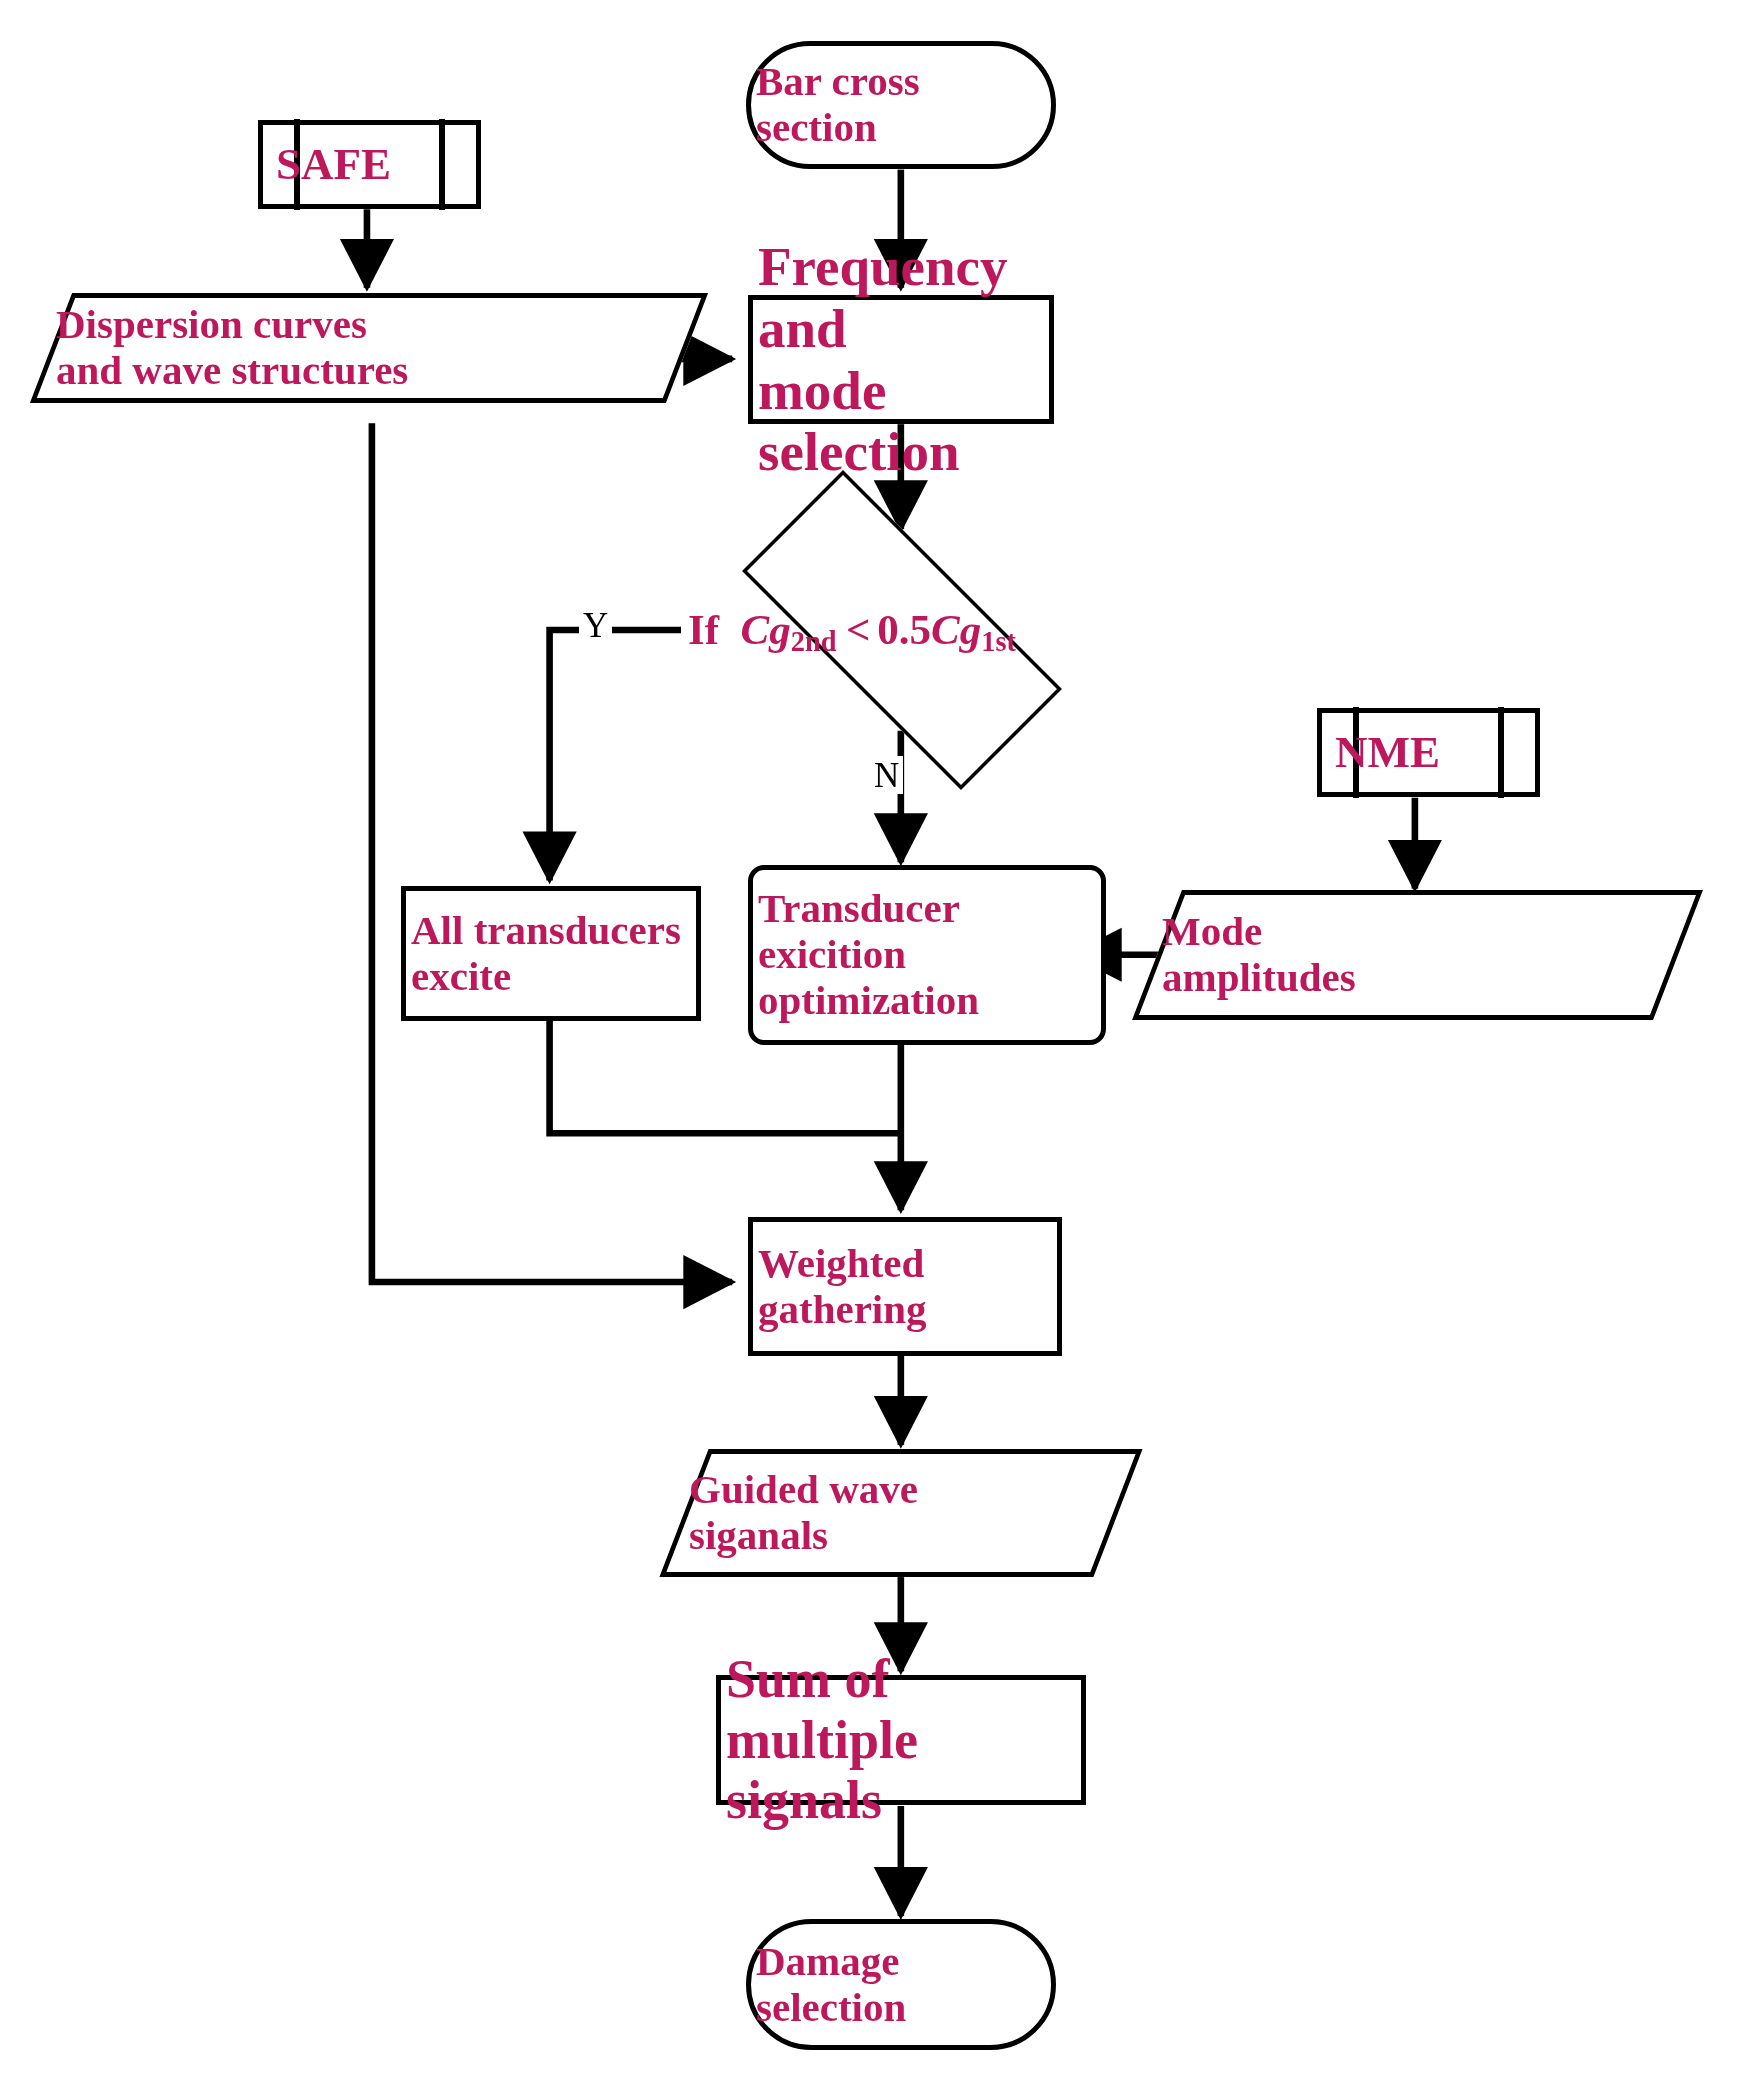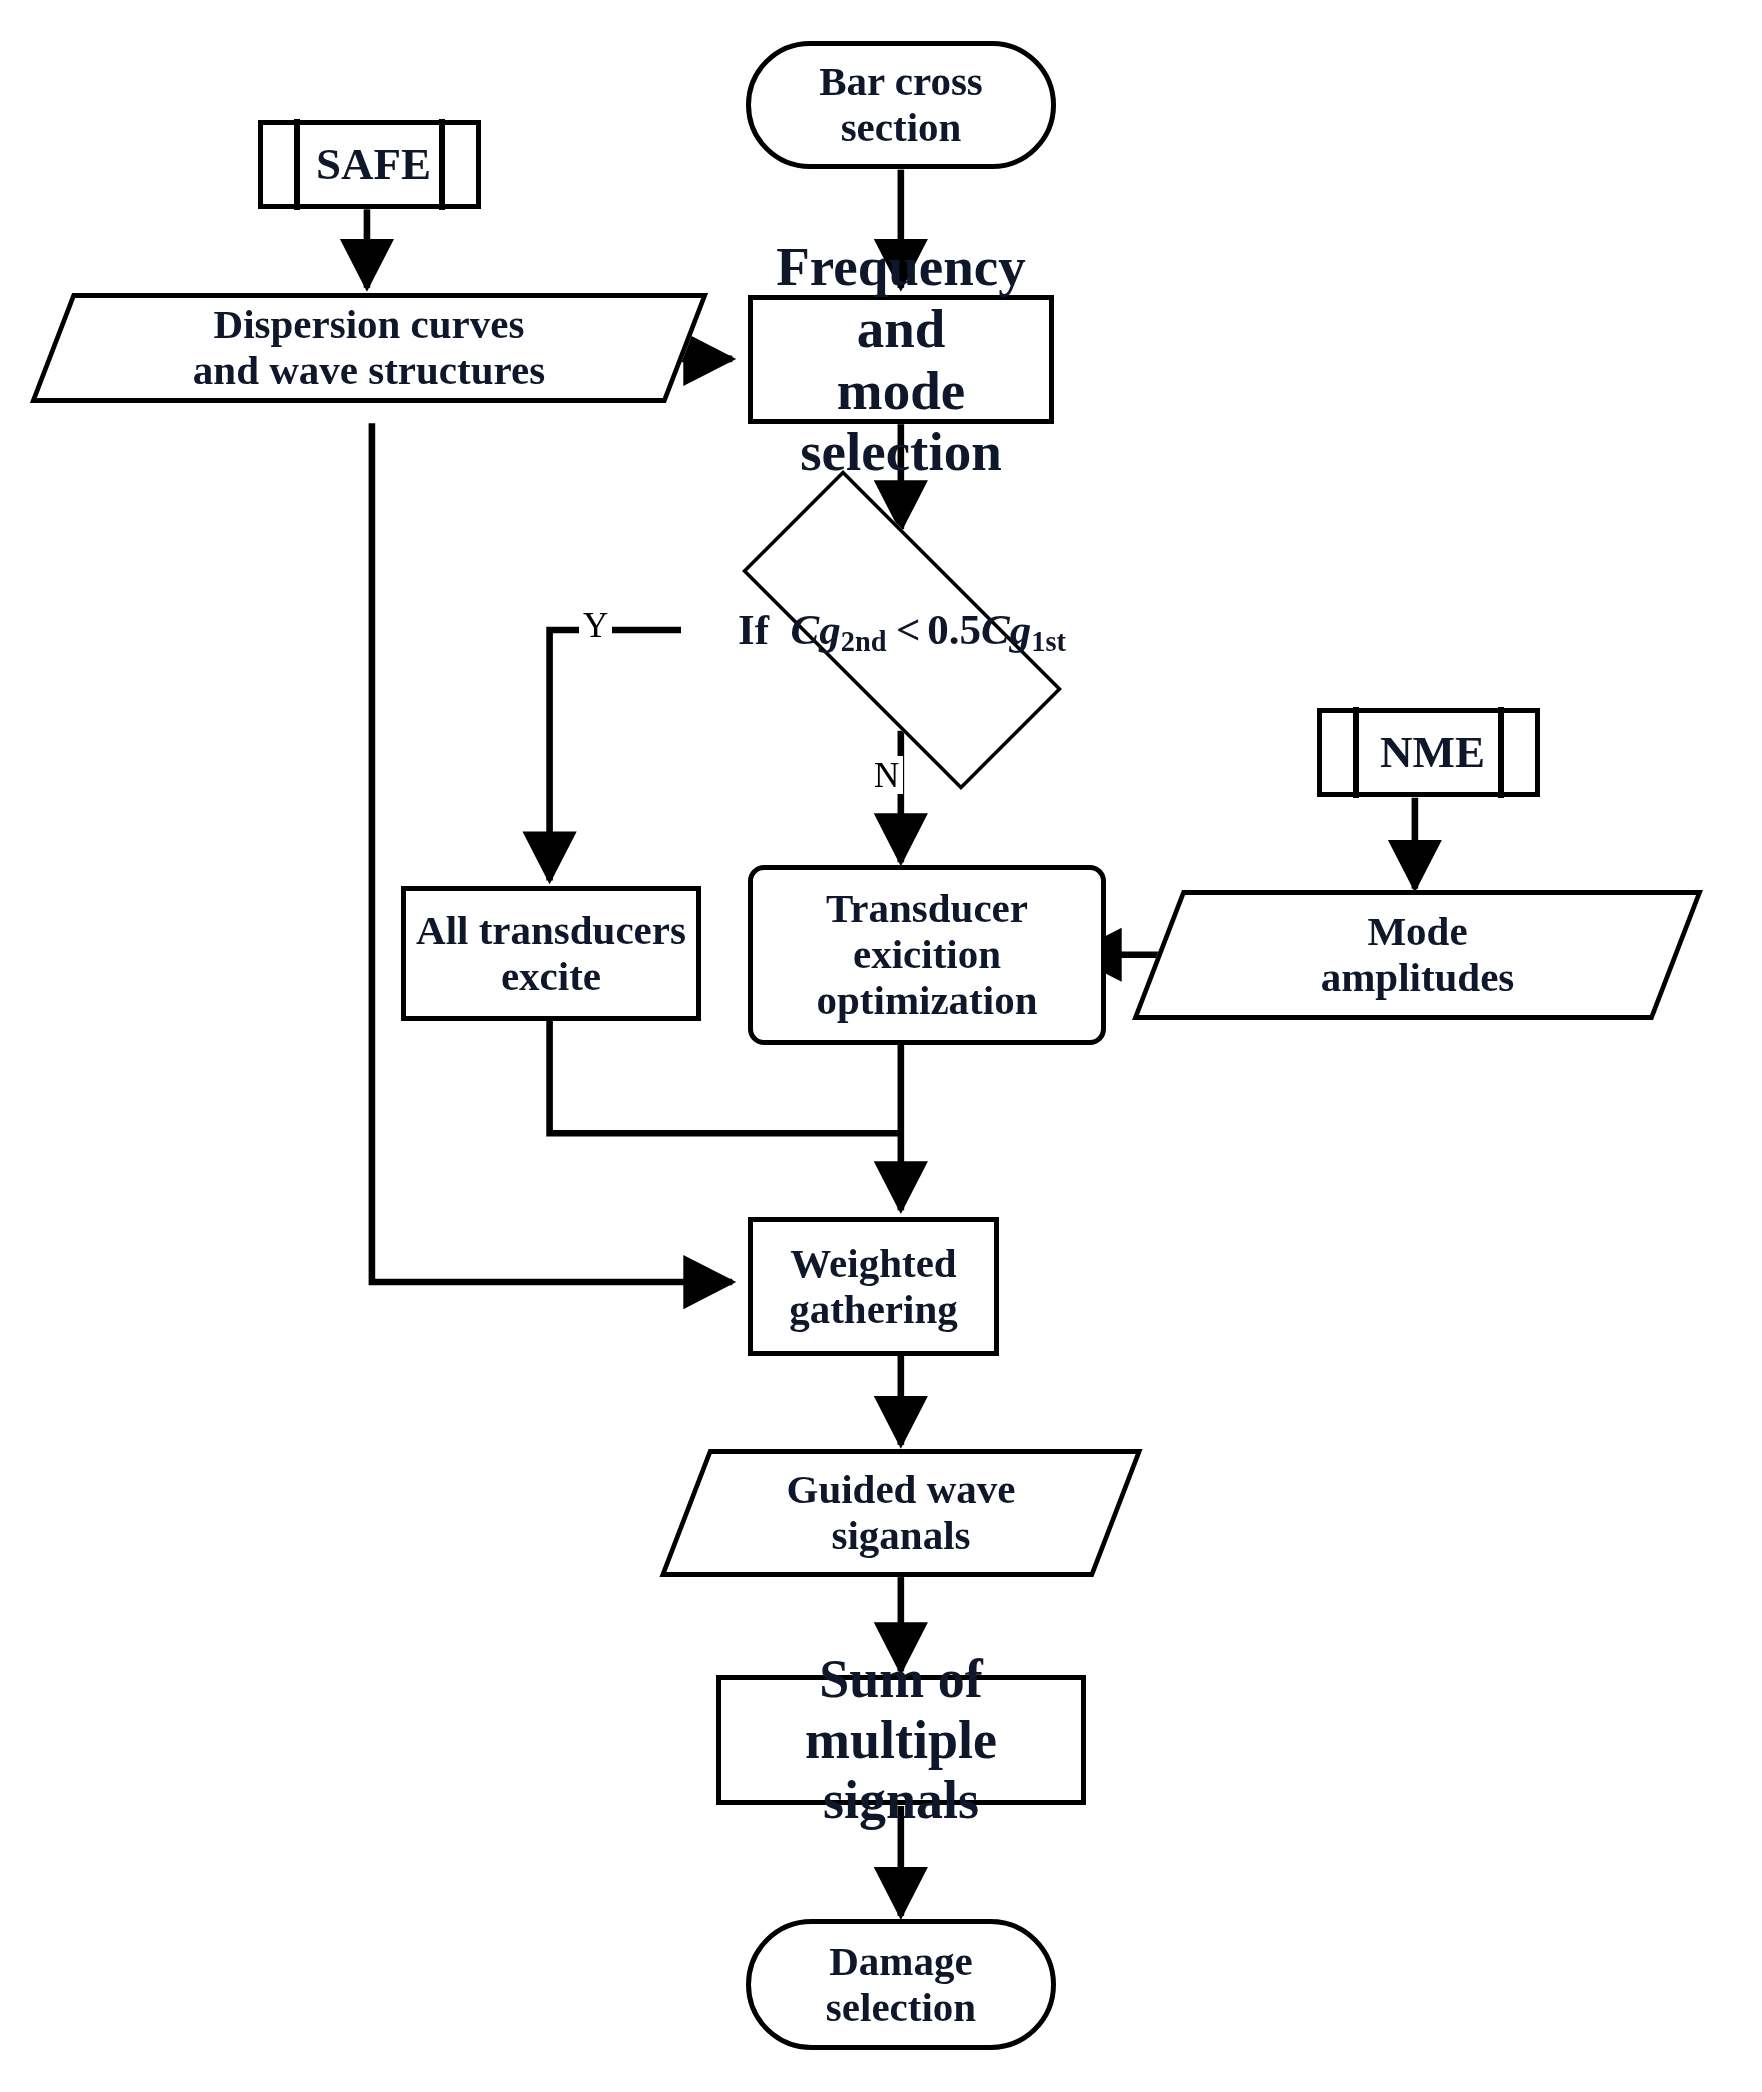--- a/index.html
+++ b/index.html
@@ -24,22 +24,21 @@
     width: 1762px;
     height: 2093px;
     pointer-events: none;
   }
   .node {
     position: absolute;
     box-sizing: border-box;
     display: flex;
     align-items: center;
     justify-content: center;
-    text-align: center;
-    color: #0f172a;
+    color: #be185d;
     font-weight: bold;
     line-height: 1.12;
   }
   .node .txt {
     display: block;
     width: 100%;
     padding: 0 5px;
     box-sizing: border-box;
     white-space: pre-line;
   }
@@ -223,21 +222,21 @@
 exicition
 optimization</span>
   </div>
 
   <div class="node shape-data" style="left:1157px; top:890px; width:521px; height:130px; font-size:41px;">
     <span class="pgram"></span>
     <span class="txt">Mode
 amplitudes</span>
   </div>
 
-  <div class="node shape-process" style="left:748px; top:1217px; width:251px; height:139px; font-size:41px;">
+  <div class="node shape-process" style="left:748px; top:1217px; width:314px; height:139px; font-size:41px;">
     <span class="txt">Weighted
 gathering</span>
   </div>
 
   <div class="node shape-data" style="left:684px; top:1449px; width:434px; height:128px; font-size:41px;">
     <span class="pgram"></span>
     <span class="txt">Guided wave
 siganals</span>
   </div>
 

